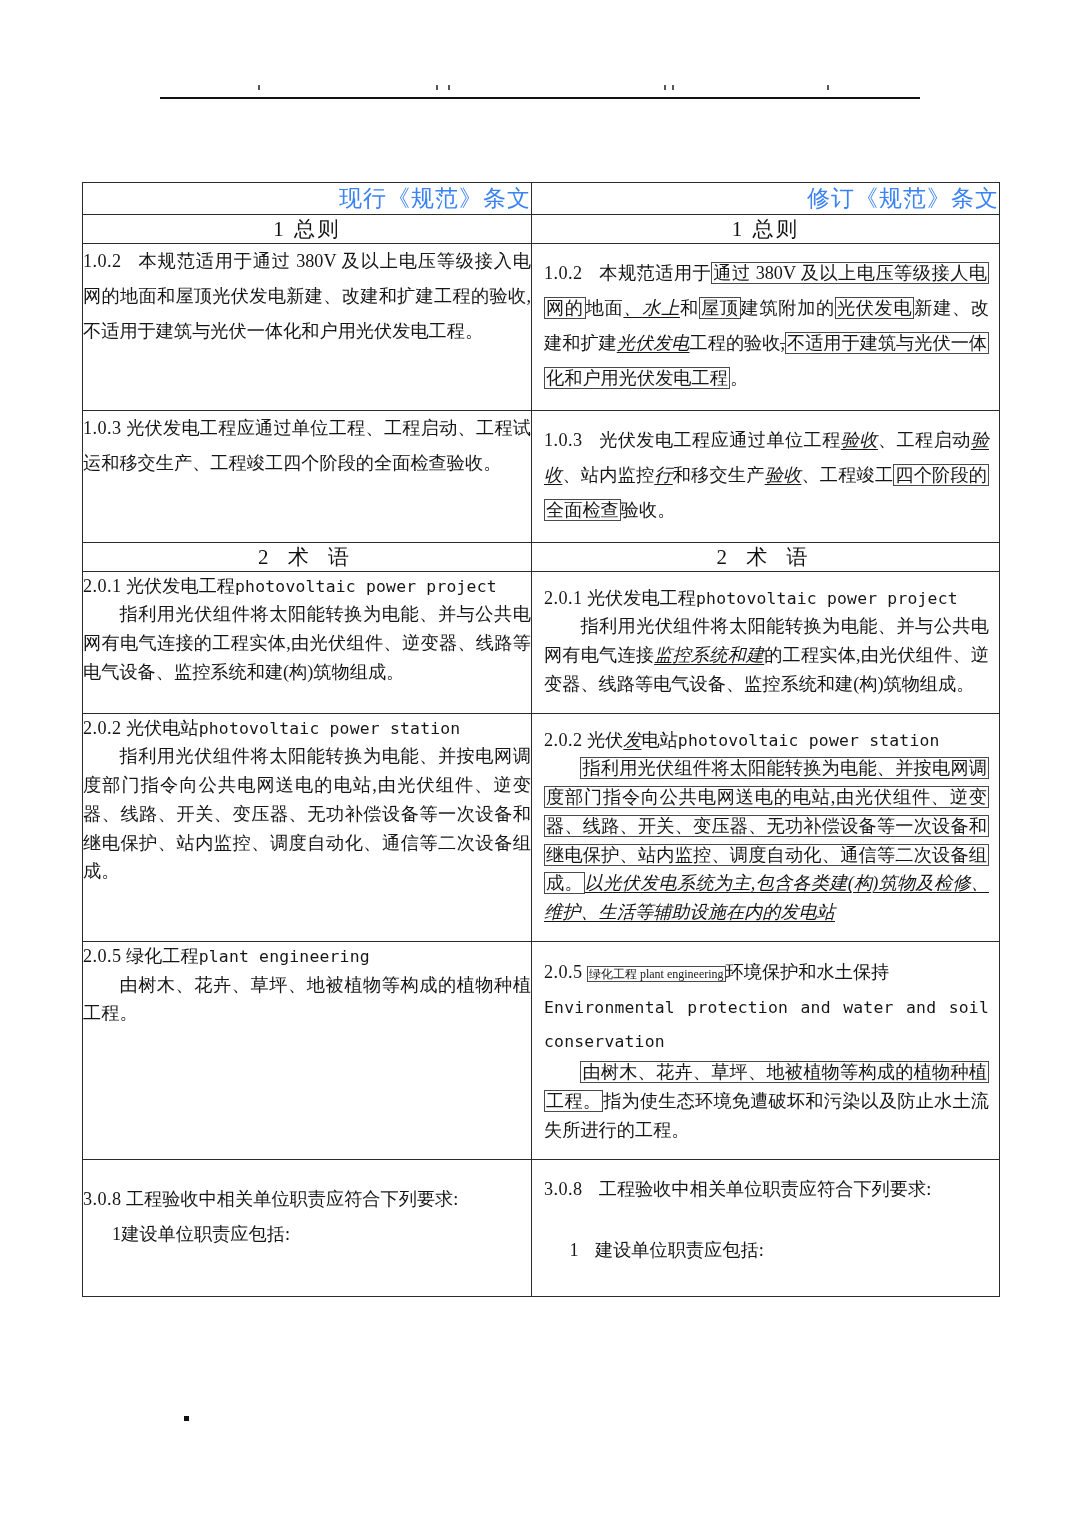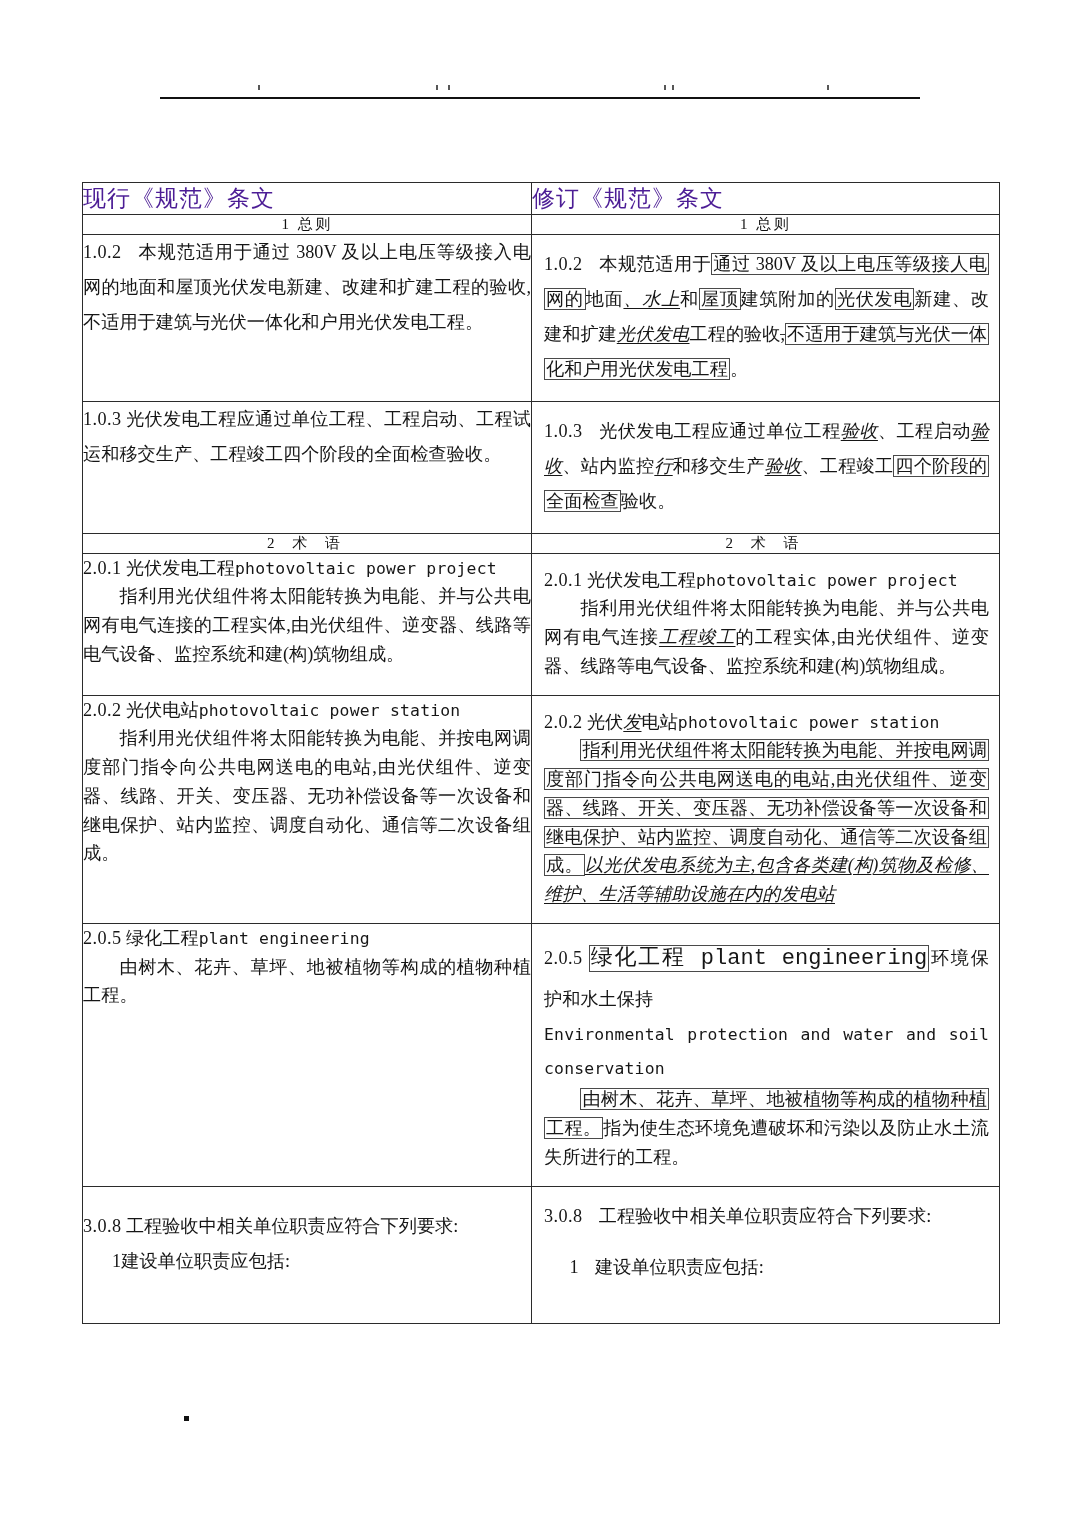--- a/index.html
+++ b/index.html
@@ -60,30 +60,30 @@
   .cmp-table td {
     border: 1.1px solid #2b2b2b;
     vertical-align: top;
     padding: 0;
   }
   .col-left  { width: 449px; }
   .col-right { width: 468px; }
 
   
   .hdr-cell {
-    text-align: left;
+    text-align: right;
     font-size: 23px;
     letter-spacing: 1px;
     padding: 16px 0 17px 0;
-    color: #4c1d95;
+    color: #3b82f6;
   }
   
   .chap-cell {
     text-align: center;
-    font-size: 15px;
+    font-size: 21px;
     letter-spacing: 2.5px;
     padding: 9px 0 10px 0;
     color: #111;
   }
   .chap-cell.wide { letter-spacing: 7px; }
 
   
   .body-cell { padding: 10px 12px 12px 13px; }
   .body-cell.rt { padding: 12px 10px 14px 12px; }
 
@@ -101,22 +101,22 @@
   .para + .para { margin-top: 0; }
 
   .num { letter-spacing: .4px; }
   .gap-sm { display: inline-block; width: .9em; }
   .mono {
     font-family: "DejaVu Sans Mono", "Liberation Mono", monospace;
     font-size: 16.4px;
     letter-spacing: .2px;
   }
   .sans {
-    font-family: Liberation Mono, monospace;
-    font-size: 22px;
+    font-family: Liberation Serif, serif;
+    font-size: 12px;
     margin-top: 6px;
   }
 
   
   .ins { text-decoration: underline; text-underline-offset: 3px; text-decoration-thickness: 1.2px; font-style: italic; }
   .box {
     border: 1.1px solid #4a4a4a;
     padding: 0 1px;
     box-decoration-break: clone;
     -webkit-box-decoration-break: clone;
@@ -185,21 +185,21 @@
         <td class="chap-cell wide">2  术  语</td>
       </tr>
 
       <tr>
         <td class="body-cell">
           <p class="para tight"><span class="num">2.0.1</span> <span>光伏发电工程</span><span class="mono">photovoltaic power project</span></p>
           <p class="para tight indent2">指利用光伏组件将太阳能转换为电能、并与公共电网有电气连接的工程实体,由光伏组件、逆变器、线路等电气设备、监控系统和建(构)筑物组成。</p>
         </td>
         <td class="body-cell rt">
           <p class="para tight"><span class="num">2.0.1</span> <span>光伏发电工程</span><span class="mono">photovoltaic power project</span></p>
-          <p class="para tight indent2"><span>指利用光伏组件将太阳能转换为电能、并与公共电网有电气连接</span><span class="ins">工程竣工</span><span>的工程实体,由光伏组件、逆变器、线路等电气设备、监控系统和建(构)筑物组成。</span></p>
+          <p class="para tight indent2"><span>指利用光伏组件将太阳能转换为电能、并与公共电网有电气连接</span><span class="ins">监控系统和建</span><span>的工程实体,由光伏组件、逆变器、线路等电气设备、监控系统和建(构)筑物组成。</span></p>
         </td>
       </tr>
 
       <tr>
         <td class="body-cell">
           <p class="para tight"><span class="num">2.0.2</span> <span>光伏电站</span><span class="mono">photovoltaic power station</span></p>
           <p class="para tight indent2">指利用光伏组件将太阳能转换为电能、并按电网调度部门指令向公共电网送电的电站,由光伏组件、逆变器、线路、开关、变压器、无功补偿设备等一次设备和继电保护、站内监控、调度自动化、通信等二次设备组成。</p>
         </td>
         <td class="body-cell rt">
           <p class="para tight"><span class="num">2.0.2</span> <span>光伏</span><span class="ins">发</span><span>电站</span><span class="mono">photovoltaic power station</span></p>
@@ -220,21 +220,21 @@
       </tr>
 
 
       <tr>
         <td class="body-cell" style="height:110px; padding-top:22px;">
           <p class="para"><span class="num">3.0.8</span> <span>工程验收中相关单位职责应符合下列要求:</span></p>
           <p class="para" style="text-indent:1.6em;"><span>1</span><span>建设单位职责应包括:</span></p>
         </td>
         <td class="body-cell rt" style="height:110px; padding-top:12px;">
           <p class="para"><span class="num">3.0.8</span><span class="gap-sm"></span><span>工程验收中相关单位职责应符合下列要求:</span></p>
-          <p class="para" style="margin-top:16px; text-indent:1.4em;"><span>1</span><span class="gap-sm"></span><span>建设单位职责应包括:</span></p>
+          <p class="para" style="margin-top:26px; text-indent:1.4em;"><span>1</span><span class="gap-sm"></span><span>建设单位职责应包括:</span></p>
         </td>
       </tr>
 
     </tbody>
   </table>
 
   <div class="bottom-dot"></div>
 
 </div>
 

